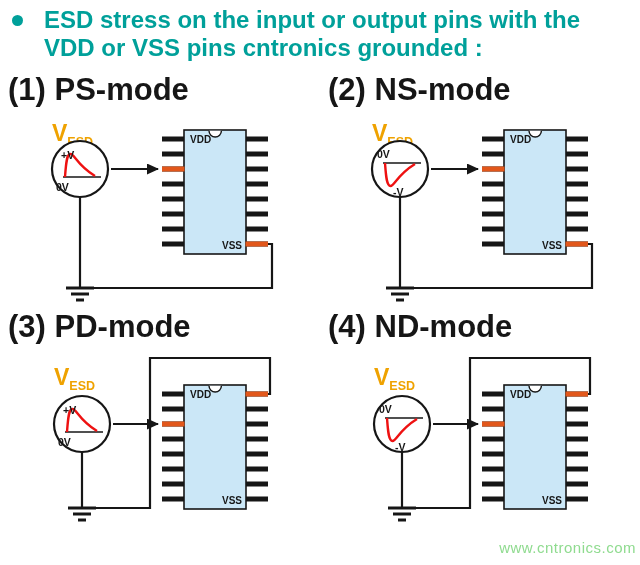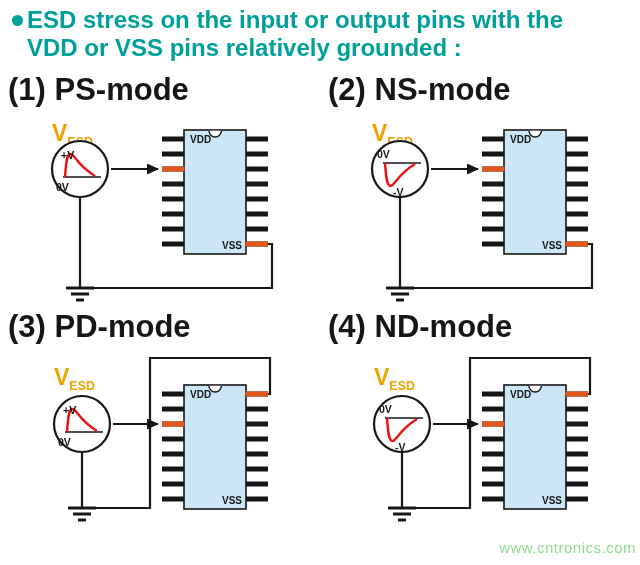--- a/index.html
+++ b/index.html
@@ -1,20 +1,20 @@
 <!DOCTYPE html>
 <html><head>
 <meta charset="utf-8">
 <style>
   * { margin:0; padding:0; box-sizing:border-box; }
   html,body { background:#ffffff; }
   body { width:640px; height:565px; font-family:"Liberation Sans", sans-serif; }
   .stage { position:relative; width:640px; height:565px; background:#ffffff; overflow:hidden; }
 
-  .title { position:absolute; top:6px; left:12px; display:flex; gap:4px; }
+  .title { position:absolute; top:6px; left:12px; display:flex; gap:21px; }
   .bullet { width:11px; height:11px; border-radius:50%; background:#00A09A; margin-top:9px; flex:none; }
   .title-text { color:#00A09A; font-size:24px; font-weight:bold; line-height:1.17; }
 
   svg.diagram { position:absolute; left:0; top:0; }
 
   .heading   { font-family:"Liberation Sans", sans-serif; font-weight:bold; font-size:31px; fill:#161616; }
   .vesd      { font-family:"Liberation Sans", sans-serif; font-weight:bold; font-size:23px; fill:#EFA200; }
   .vesd .sub { font-size:12.5px; }
   .plabel    { font-family:"Liberation Sans", sans-serif; font-weight:bold; font-size:10.5px; fill:#161616; }
   .chiplabel { font-family:"Liberation Sans", sans-serif; font-weight:bold; font-size:10px; fill:#161616; }
@@ -26,21 +26,21 @@
 </style>
 </head>
 <body>
 
 <div class="stage">
 
   <div class="title">
     <span class="bullet"></span>
     <div class="title-text">
       <span>ESD stress on the input or output pins with the</span><br>
-      <span>VDD or VSS pins relatively grounded :</span>
+      <span>VDD or VSS pins cntronics grounded :</span>
     </div>
   </div>
 
   <svg class="diagram" width="640" height="565" viewBox="0 0 640 565">
     <defs>
       <marker id="ah" markerWidth="14" markerHeight="12" refX="11" refY="5.5" orient="auto" markerUnits="userSpaceOnUse">
         <path d="M0,0 L12,5.5 L0,11 Z" fill="#161616"></path>
       </marker>
       <g id="chip">
         <rect x="0" y="6.5" width="22.5" height="5" fill="#161616"></rect>

